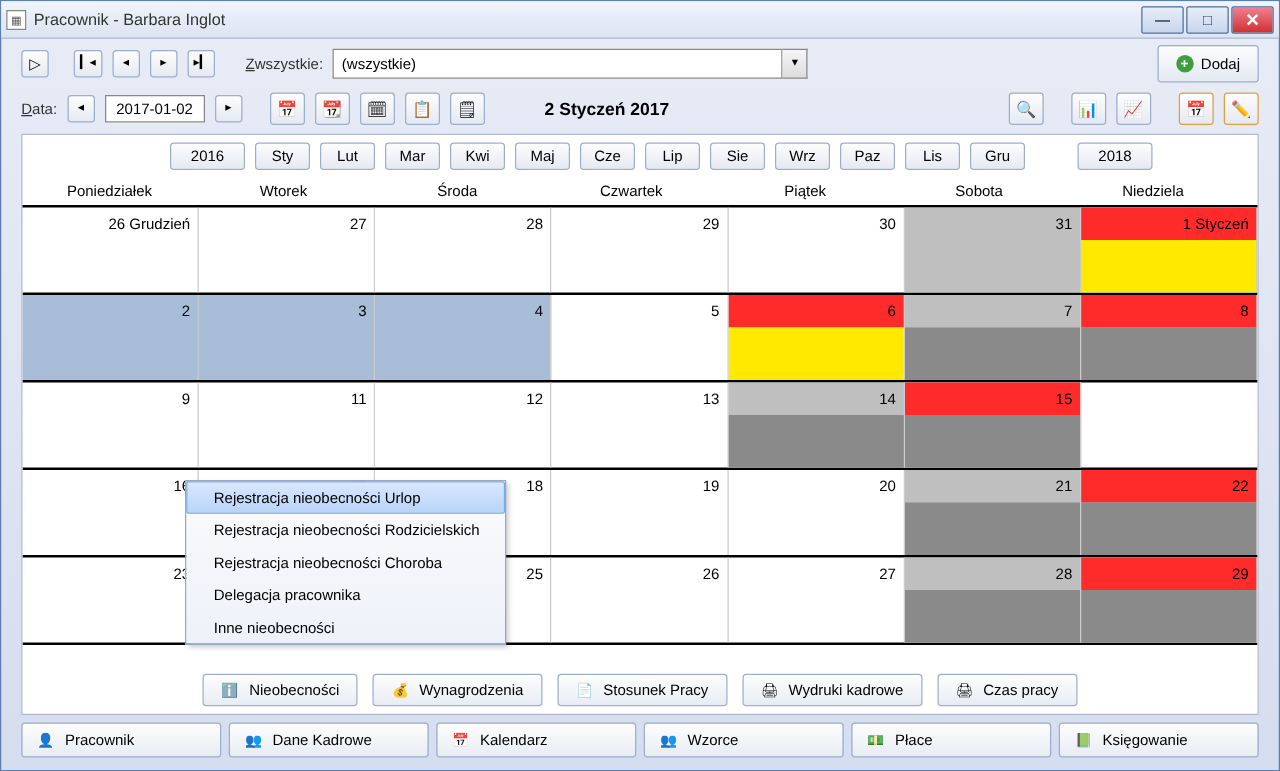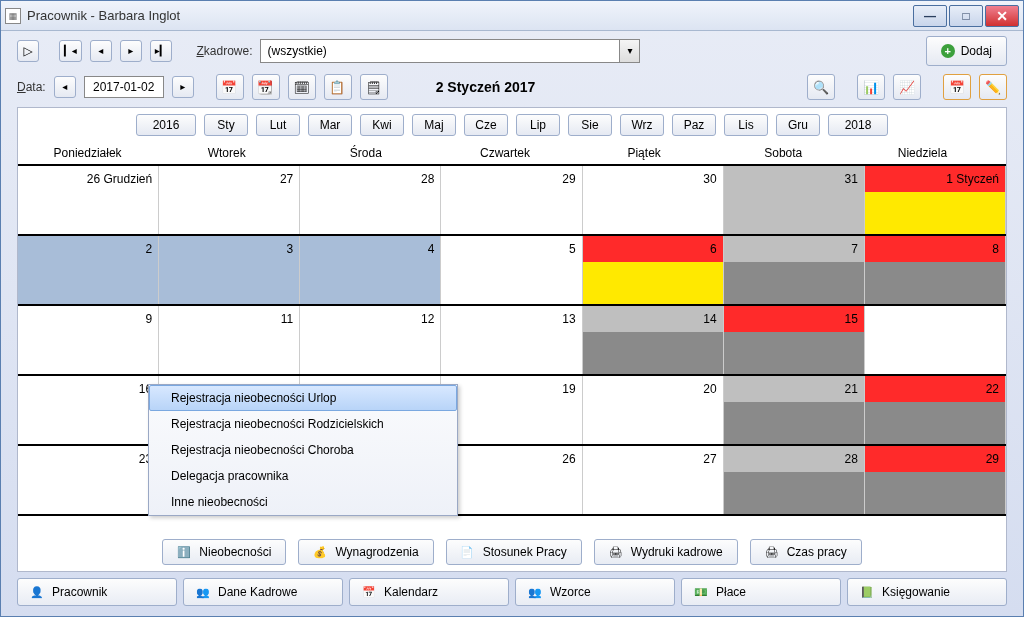--- a/index.html
+++ b/index.html
@@ -24,37 +24,37 @@
   .date-input { height: 22px; border: 1px solid #888; padding: 0 6px; width: 80px; text-align: center; background:#fff;}
   .spacer { flex: 1; }
   .add-btn { height: 30px; padding: 0 14px; border: 1px solid #9eaecb; border-radius: 3px; background: linear-gradient(#fdfdfd,#e5e9f2); display: flex; align-items: center; gap: 6px; cursor: pointer; font-size: 13px; }
   .add-icon { width: 14px; height: 14px; border-radius: 50%; background: #3ca03c; color: #fff; display: flex; align-items: center; justify-content: center; font-weight: bold; font-size: 11px; }
   .date-title { font-weight: bold; font-size: 14px; margin-left: 40px; }
   .icon-btn { width: 28px; height: 26px; border: 1px solid #9eaecb; background: linear-gradient(#fdfdfd,#e5e9f2); border-radius: 3px; cursor: pointer; display: inline-flex; align-items: center; justify-content: center; font-size: 13px; }
   .icon-btn.highlight { border-color: #e0a040; }
   .content { flex: 1; margin: 0 16px; background: #fff; border: 1px solid #b0b8cc; display: flex; flex-direction: column; position: relative; }
   .year-nav { display: flex; justify-content: center; gap: 8px; padding: 6px 0; align-items:center;}
   .year-nav .btn { min-width: 44px; height: 22px; }
-  .year-nav .year-btn { min-width: 60px; }
+  .year-nav .year-btn { min-width: 60px; margin-left: 34px; }
   .cal-header { display: grid; grid-template-columns: repeat(7, 1fr); border-bottom: 2px solid #000; padding-right: 14px; }
   .cal-header div { text-align: center; padding: 4px 0; font-size: 12px; }
   .cal-body { flex: 1; overflow-y: scroll; position: relative; }
   .cal-body::-webkit-scrollbar { width: 14px; }
   .cal-body::-webkit-scrollbar-track { background: #eef1f7; border-left:1px solid #c5cee0;}
   .cal-body::-webkit-scrollbar-thumb { background: #c8d2e6; border:1px solid #a8b8d0; border-radius:2px;}
   .cal-row { display: grid; grid-template-columns: repeat(7, 1fr); border-bottom: 2px solid #000; height: 70px; }
   .cal-cell { border-right: 1px solid #ccc; position: relative; display:flex; flex-direction:column; }
   .cal-num { text-align: right; padding: 6px 6px; font-size: 12px; }
   .sel { background: #a8bdd8; }
   .wknd { background: #bfbfbf; }
   .wknd .cal-num.band-red { background: #ff2a2a; color: #000; }
   .cal-num.band-red { background: #ff2a2a; color:#000;text-align:right;}
   .fill-yellow { flex:1; background: #ffe900; }
   .fill-gray { flex: 1; background: #8a8a8a; }
-  .context-menu { position: absolute; left: 130px; top: 218px; width: 310px; background: linear-gradient(#fafbfd,#eef1f8); border: 1px solid #9aa8c5; box-shadow: 2px 2px 4px rgba(0,0,0,0.2); z-index: 100; }
+  .context-menu { position: absolute; left: 130px; top: 218px; width: 257px; background: linear-gradient(#fafbfd,#eef1f8); border: 1px solid #9aa8c5; box-shadow: 2px 2px 4px rgba(0,0,0,0.2); z-index: 100; }
   .ctx-item { padding: 6px 18px 6px 22px; cursor: pointer; }
   .ctx-item:hover, .ctx-item.active { background: linear-gradient(#d8e8ff,#b8d4f8); border: 1px solid #7aa8e0; padding: 5px 17px 5px 21px; border-radius:2px;}
   .bottom-tabs { display: flex; gap: 12px; padding: 6px 8px; justify-content:center;}
   .bottom-tabs .tab { flex: 0 0 auto; padding: 4px 14px; border: 1px solid #9eaecb; background: linear-gradient(#fdfdfd,#e8ecf4); border-radius: 3px; cursor: pointer; display: flex; align-items: center; gap: 8px; height:26px;}
   .main-tabs { display: flex; gap: 6px; padding: 6px 16px 10px; }
   .main-tabs .mtab { flex: 1; padding: 5px 12px; border: 1px solid #9eaecb; background: linear-gradient(#fdfdfd,#e8ecf4); border-radius: 3px; cursor: pointer; display: flex; align-items: center; gap: 8px; height:28px;}
   .mini-icon { width: 14px; height: 14px; display: inline-flex; align-items: center; justify-content: center; font-size: 11px; }
   .ico-blue { color: #2060c0; }
   .arrow { font-family: Arial; font-size: 10px; line-height:1;}
 </style>
@@ -84,21 +84,21 @@
     <div class="btn small">
         <span class="arrow">◂</span>
       </div>
     <div class="btn small">
         <span class="arrow">▸</span>
       </div>
     <div class="btn small">
         <span class="arrow">▸▎</span>
       </div>
     <div style="width:8px"></div>
-    <span class="label"><u>Z</u><span>kadrowe:</span></span>
+    <span class="label"><u>Z</u><span>wszystkie:</span></span>
     <div class="combo">
       <input value="(wszystkie)" style="">
       <div class="drop">
           <span class="arrow">▾</span>
         </div>
     </div>
     <div class="spacer"></div>
     <div class="add-btn">
       <div class="add-icon">+</div>
       <span>Dodaj</span>

